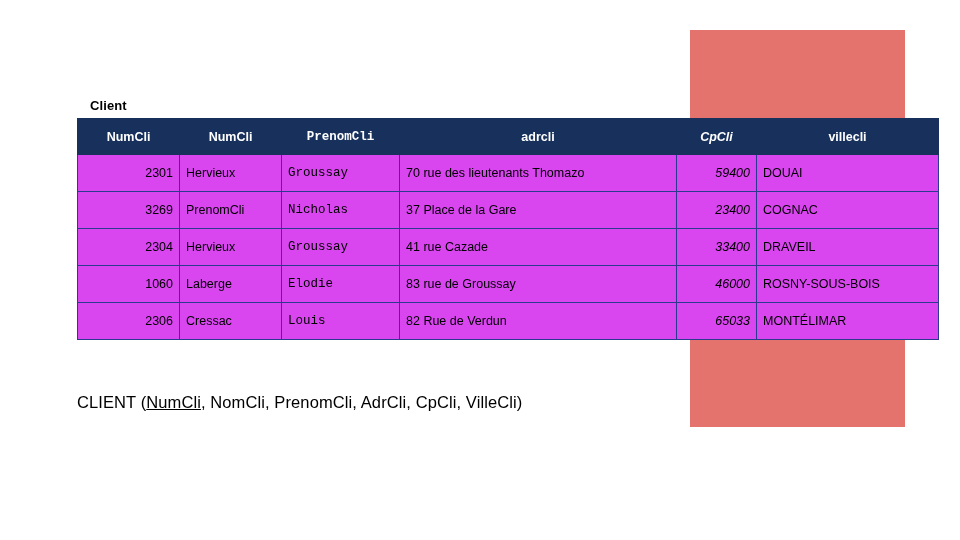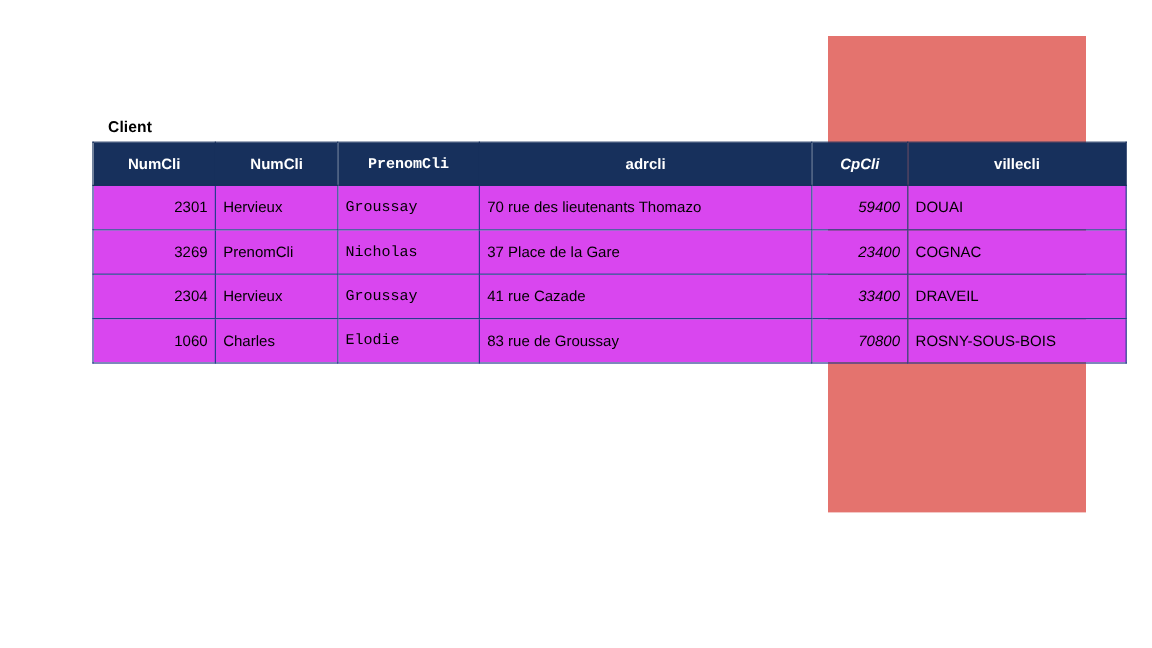--- a/index.html
+++ b/index.html
@@ -130,23 +130,34 @@
       <tr>
         <td class="col-num num-cell">2304</td>
         <td class="col-nom">Hervieux</td>
         <td class="col-pre">Groussay</td>
         <td class="col-adr">41 rue Cazade</td>
         <td class="col-cp num-cell">33400</td>
         <td class="col-ville">DRAVEIL</td>
       </tr>
       <tr>
         <td class="col-num num-cell">1060</td>
-        <td class="col-nom">Charles</td>
+        <td class="col-nom">Laberge</td>
         <td class="col-pre">Elodie</td>
         <td class="col-adr">83 rue de Groussay</td>
-        <td class="col-cp num-cell">70800</td>
+        <td class="col-cp num-cell">46000</td>
         <td class="col-ville">ROSNY-SOUS-BOIS</td>
+      </tr>
+      <tr>
+        <td class="col-num num-cell">2306</td>
+        <td class="col-nom">Cressac</td>
+        <td class="col-pre">Louis</td>
+        <td class="col-adr">82 Rue de Verdun</td>
+        <td class="col-cp num-cell">65033</td>
+        <td class="col-ville">MONTÉLIMAR</td>
       </tr>
     </tbody>
   </table>
 
+  <div id="caption">
+    <span>CLIENT (</span><span class="pk">NumCli</span><span>, NomCli, PrenomCli, AdrCli, CpCli, VilleCli)</span>
+  </div>
 
 </div>
 
 </body></html>

